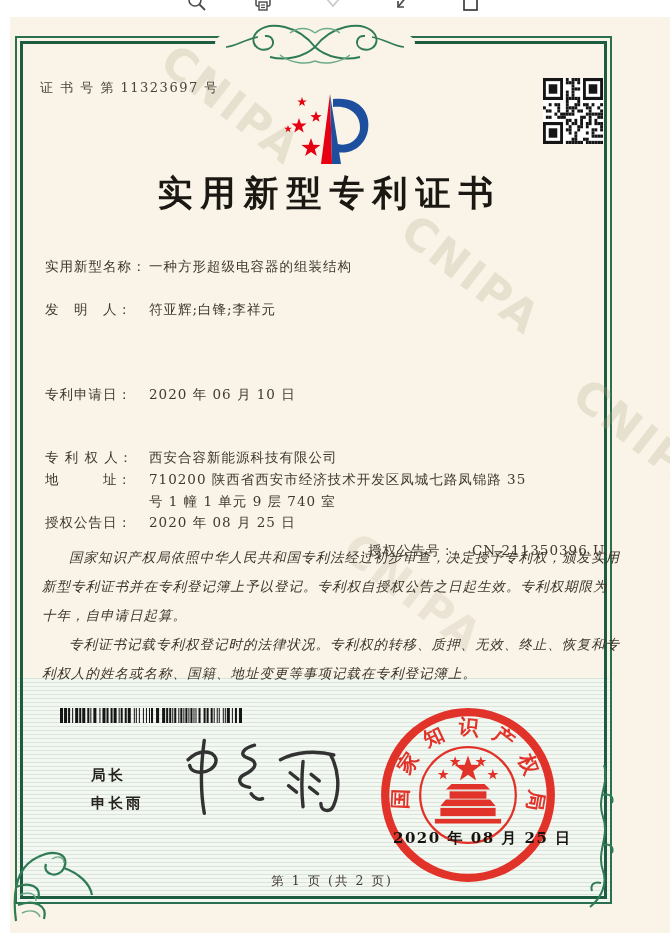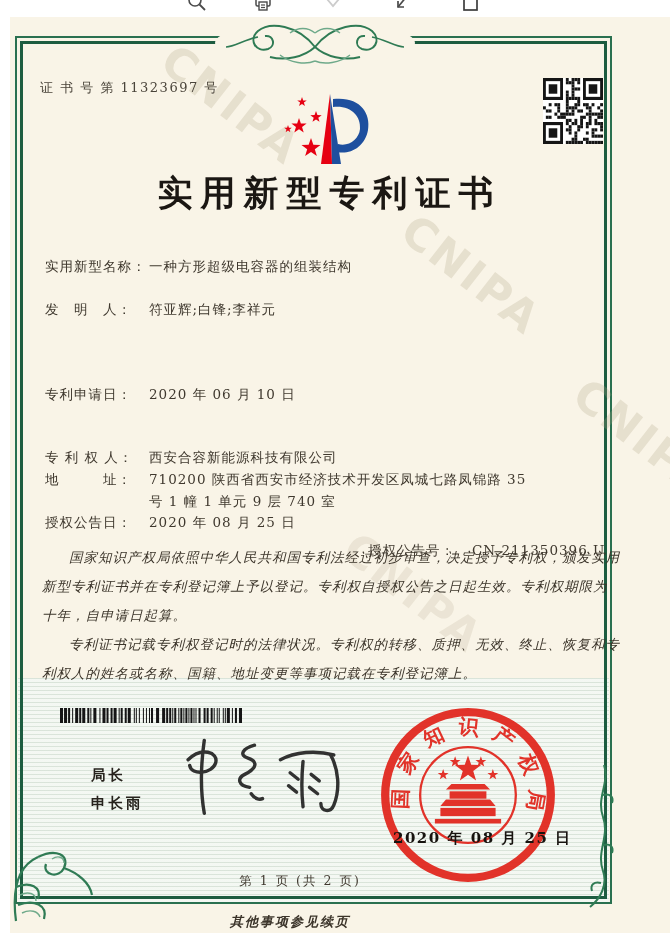--- a/index.html
+++ b/index.html
@@ -25,21 +25,21 @@
   .paras{position:absolute;left:32px;top:526px;width:578px;font-size:13.5px;line-height:29px;
     color:#3b342a;font-style:italic;letter-spacing:1px;}
   .paras p{margin:0;text-indent:2em;}
   .signer{position:absolute;left:52px;font-family:"DejaVu Sans", sans-serif;font-weight:bold;
     font-size:14.5px;letter-spacing:3px;color:#26221c;z-index:4;margin-left:29px;}
   .sig{position:absolute;left:170px;top:715px;z-index:4;}
   .seal{position:absolute;left:366px;top:686px;z-index:6;opacity:.93;}
   .sealdate{position:absolute;left:383px;top:812px;font-size:15px;font-weight:bold;letter-spacing:1.5px;
     color:#17130f;z-index:7;}
   .pagefoot{position:absolute;left:5px;top:856px;width:570px;text-align:center;font-size:12.5px;
-    color:#3f382e;letter-spacing:2px;z-index:4;}
+    color:#3f382e;letter-spacing:2px;z-index:4;padding-left:32px;}
   .contnote{position:absolute;left:0;top:896px;width:560px;text-align:center;font-size:13px;
     font-style:italic;font-weight:bold;color:#3b342a;letter-spacing:2px;z-index:4;}
   .orn{position:absolute;z-index:3;}
   .content{z-index:4;}
   .abs{position:absolute;}
 </style>
 </head>
 <body>
 
 <svg width="0" height="0" style="position:absolute" aria-hidden="true">
@@ -403,15 +403,14 @@
       <path d="M-30,12 L30,12 L24,5 L-24,5 Z"></path>
       <rect x="-30" y="14" width="60" height="9"></rect>
       <rect x="-36" y="26" width="72" height="5"></rect>
     </g>
   </svg>
 
   <div class="sealdate">2020 年 08 月 25 日</div>
 
   <div class="pagefoot">第 1 页 (共 2 页)</div>
 
-  <div class="contnote">其他事项参见续页</div>
 
 </div>
 
 </body></html>

